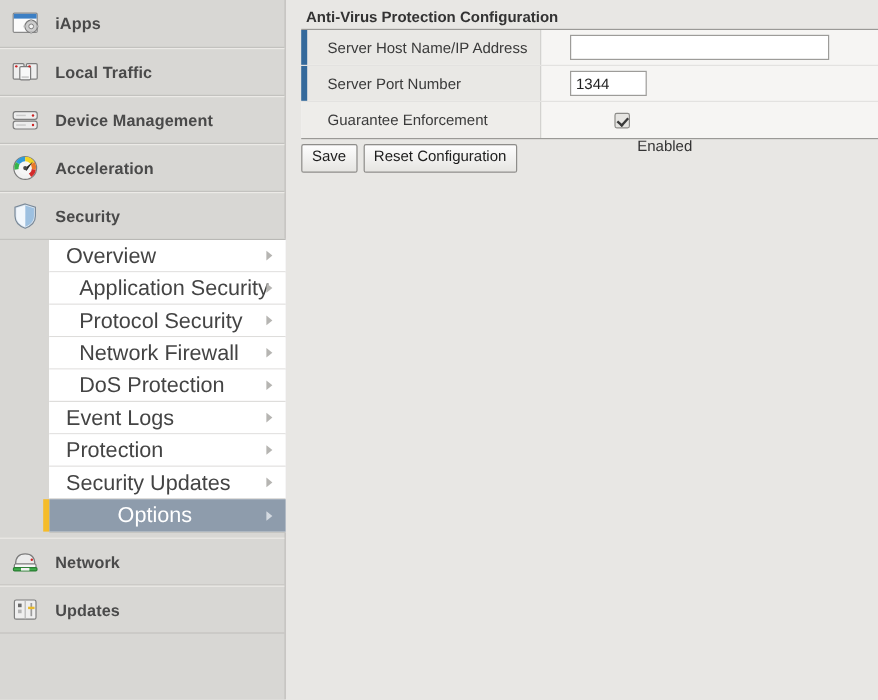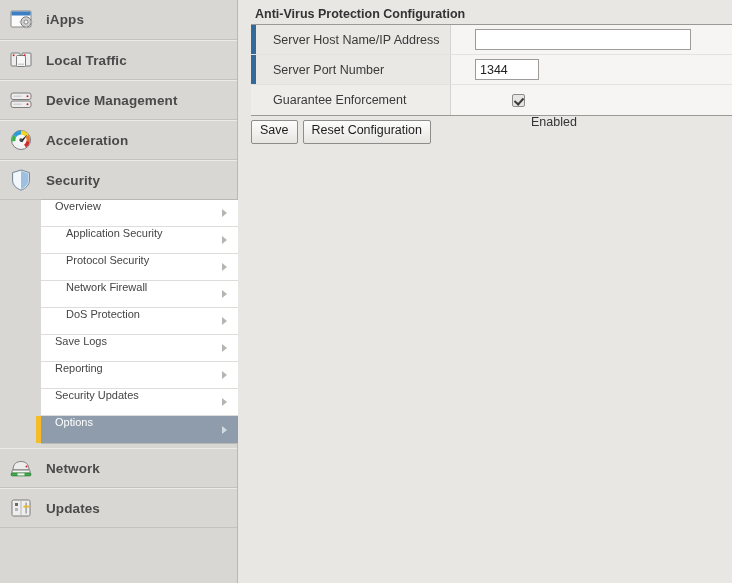--- a/index.html
+++ b/index.html
@@ -63,27 +63,27 @@
     top: 199px;
     width: 197px;
     background: #ffffff;
     border-top: 1px solid #b9b8b5;
     border-bottom: 1px solid #b9b8b5;
   }
   .s1item {
     position: relative;
     height: 27px;
     display: flex;
-    align-items: flex-start;
+    align-items: center;
     background: #ffffff;
     border-bottom: 1px solid #dedddb;
-    font-size: 11px;
+    font-size: 18px;
     color: #444444;
   }
-  .s1item:last-child { border-bottom: none; }
+  .s1item:last-child { border-bottom: none; padding-left: 43px; }
   .s1item .t { padding-left: 14px; }
   .s1item.indent .t { padding-left: 25px; }
   .s1item.sel {
     background: #8e9cac;
     color: #ffffff;
   }
   .s1item .accent {
     position: absolute;
     left: -5px; top: 0;
     width: 5px; height: 100%;
@@ -372,25 +372,25 @@
     </div>
     <div class="s1item indent">
       <span class="t">Network Firewall</span>
       <span class="arrow"></span>
     </div>
     <div class="s1item indent">
       <span class="t">DoS Protection</span>
       <span class="arrow"></span>
     </div>
     <div class="s1item">
-      <span class="t">Save Logs</span>
+      <span class="t">Event Logs</span>
       <span class="arrow"></span>
     </div>
     <div class="s1item">
-      <span class="t">Reporting</span>
+      <span class="t">Protection</span>
       <span class="arrow"></span>
     </div>
     <div class="s1item">
       <span class="t">Security Updates</span>
       <span class="arrow"></span>
     </div>
     <div class="s1item sel">
       <span class="accent"></span>
       <span class="t">Options</span>
       <span class="arrow"></span>

